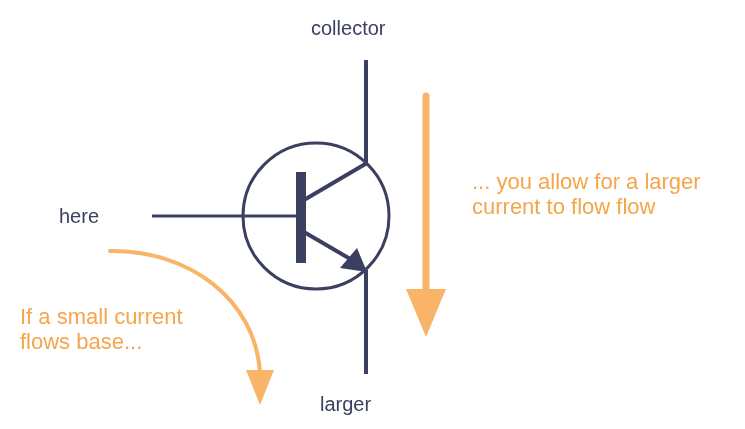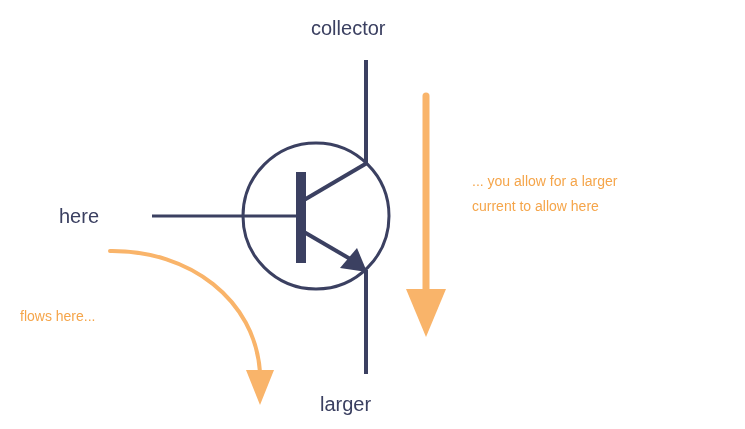--- a/index.html
+++ b/index.html
@@ -1,19 +1,19 @@
 <!DOCTYPE html>
 <html><head>
 <meta charset="utf-8">
 <style>
   html,body{margin:0;padding:0;background:#ffffff;}
   body{width:745px;height:429px;position:relative;overflow:hidden;font-family:"Liberation Sans",sans-serif;}
   svg{position:absolute;left:0;top:0;}
   .lbl{position:absolute;color:#3b4061;font-size:20px;line-height:28px;white-space:nowrap;}
-  .note{position:absolute;color:#f5a54a;font-size:14px;line-height:25px;white-space:nowrap;}
+  .note{position:absolute;color:#f5a54a;font-size:22px;line-height:25px;white-space:nowrap;}
 </style>
 </head>
 <body>
 
 <svg width="745" height="429" viewBox="0 0 745 429">
 
   <circle cx="316" cy="216" r="73" fill="none" stroke="#3b4061" stroke-width="3"></circle>
 
   <line x1="366" y1="60" x2="366" y2="164" stroke="#3b4061" stroke-width="4"></line>
 
@@ -33,19 +33,20 @@
 
   <line x1="426" y1="96" x2="426" y2="300" stroke="#f9b46a" stroke-width="7" stroke-linecap="round"></line>
   <polygon points="406,289 446,289 426,337" fill="#f9b46a"></polygon>
 </svg>
 
 <div class="lbl" style="left:311px;top:14px;">collector</div>
 <div class="lbl" style="left:59px;top:202px;">here</div>
 <div class="lbl" style="left:320px;top:390px;">larger</div>
 
 <div class="note" style="left:20px;top:304px;">
-  <div>flows here...</div>
+  <div>If a small current</div>
+  <div>flows base...</div>
 </div>
 
 <div class="note" style="left:472px;top:169px;">
   <div>... you allow for a larger</div>
-  <div>current to allow here</div>
+  <div>current to flow flow</div>
 </div>
 
 </body></html>

